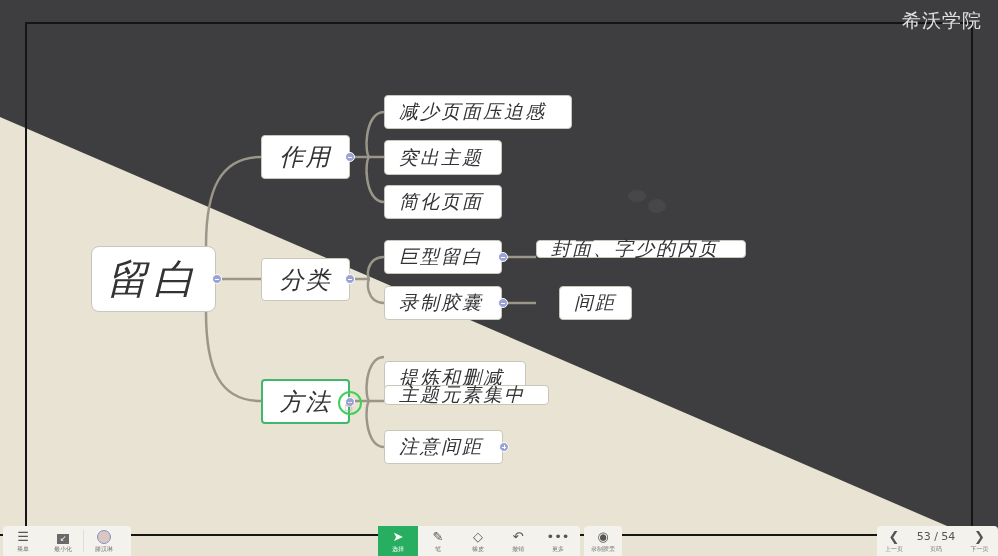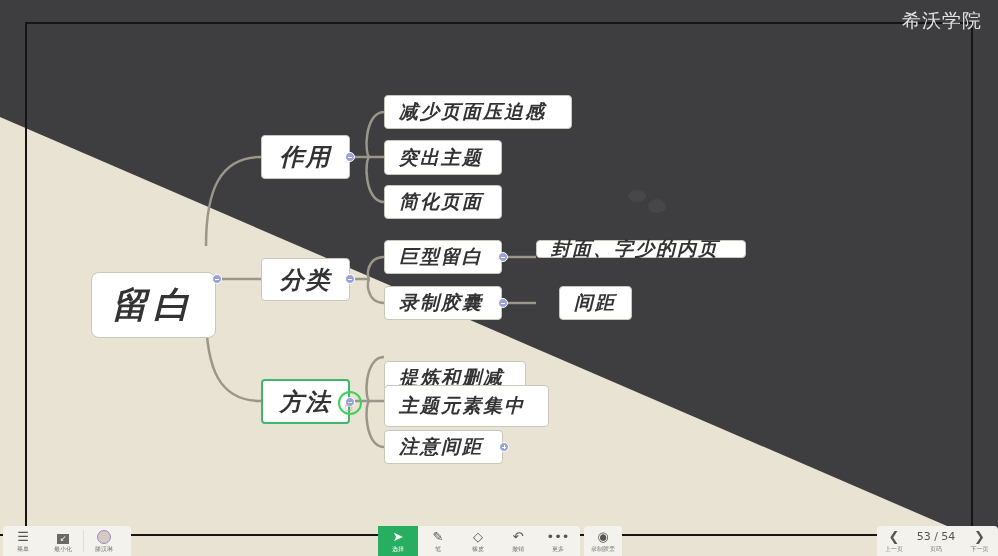--- a/index.html
+++ b/index.html
@@ -1,23 +1,23 @@
 <!DOCTYPE html>
 <html><head>
 <meta charset="utf-8">
 <style>
   html, body { margin:0; padding:0; }
   body { width:998px; height:556px; position:relative; overflow:hidden; background:#3e3d3f; font-family:"DejaVu Sans", sans-serif; }
   .bg-svg { position:absolute; left:0; top:0; }
   .brand { position:absolute; right:16px; top:8px; color:#e0e0e0; font-size:19px; letter-spacing:1px; }
   .node { position:absolute; background:#fff; border:1px solid #c9c6bc; border-radius:4px; box-sizing:border-box;
           display:flex; align-items:center; justify-content:flex-start; padding-left:14px;
-          font-weight:bold; font-style:italic; color:#333; font-size:19px; letter-spacing:2px; }
+          font-weight:normal; font-style:italic; color:#333; font-size:19px; letter-spacing:2px; }
   .node.l1 { justify-content:center; padding-left:0; font-size:24px; }
-  .node.root { justify-content:center; padding-left:0; font-size:36px; border-radius:8px; letter-spacing:6px;margin-top:26px; }
+  .node.root { justify-content:center; padding-left:0; font-size:41px; border-radius:8px; letter-spacing:6px; }
   .node.active { border:2px solid #3fb86a; }
   .toggle { position:absolute; width:10px; height:10px; border-radius:50%; background:#9aa3d6; border:1px solid #fff; box-sizing:border-box; }
   .toggle::after { content:""; position:absolute; left:2px; right:2px; top:3.5px; height:1.5px; background:#fff; }
   .toggle.plus::before { content:""; position:absolute; top:2px; bottom:2px; left:3.5px; width:1.5px; background:#fff; }
   .hover-ring { position:absolute; width:24px; height:24px; border:2px solid #3fd05a; border-radius:50%; box-sizing:border-box; }
   .cursor { position:absolute; font-size:14px; color:#fff; text-shadow:0 0 1px #000; }
   .panel { position:absolute; top:526px; height:30px; background:#f4f2ec; border-radius:4px 4px 0 0; display:flex; }
   .tb { display:flex; flex-direction:column; align-items:center; justify-content:center; width:40px; height:30px; color:#555; }
   .tb .ic { font-size:13px; line-height:14px; color:#555; height:15px; }
   .tb .lb { font-size:6px; color:#777; line-height:8px; }
@@ -85,21 +85,21 @@
 
 <div class="node" style="left:384px;top:240px;width:118px;height:34px;">巨型留白</div>
 <div class="toggle" style="left:498px;top:252px;"></div>
 <div class="node" style="left:536px;top:240px;width:210px;height:18px;">封面、字少的内页</div>
 
 <div class="node" style="left:384px;top:286px;width:118px;height:34px;">录制胶囊</div>
 <div class="toggle" style="left:498px;top:298px;"></div>
 <div class="node" style="left:536px;top:286px;width:73px;height:34px;margin-left:23px;">间距</div>
 
 <div class="node" style="left:384px;top:340px;width:142px;height:34px;margin-top:21px;">提炼和删减</div>
-<div class="node" style="left:384px;top:385px;width:165px;height:42px;">主题元素集中</div>
+<div class="node" style="left:384px;top:385px;width:165px;height:20px;">主题元素集中</div>
 <div class="node" style="left:384px;top:430px;width:119px;height:34px;">注意间距</div>
 <div class="toggle plus" style="left:499px;top:442px;"></div>
 
 <div class="panel" style="left:3px;width:128px;">
   <div class="tb">
     <span class="ic">☰</span>
     <span class="lb">菜单</span>
   </div>
   <div class="tb">
     <span class="ic"><span class="mini" style="display:inline-block;">↙</span></span>

